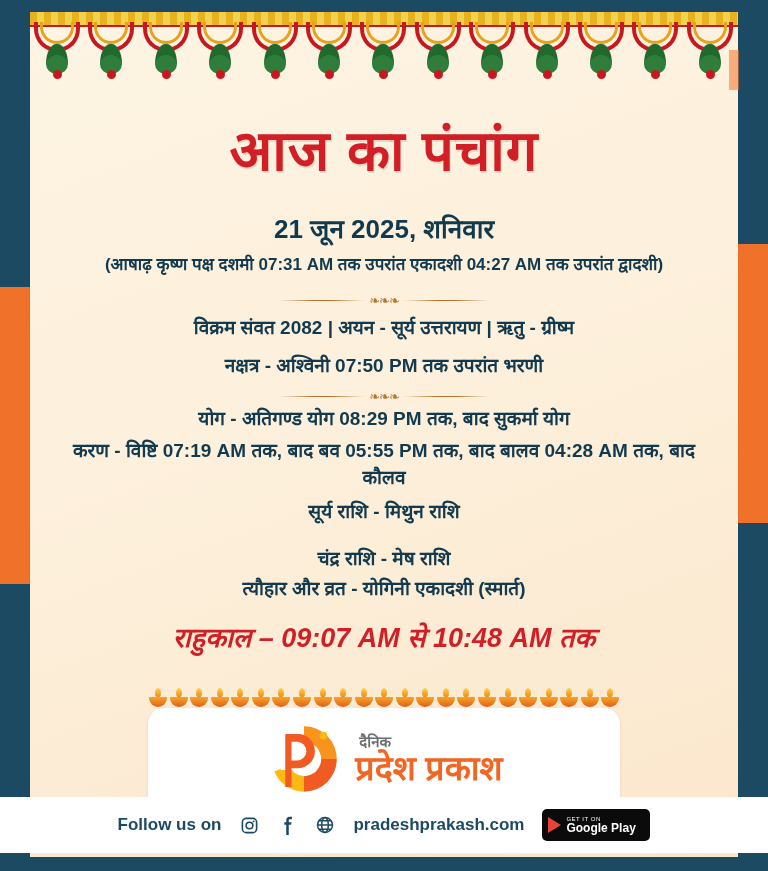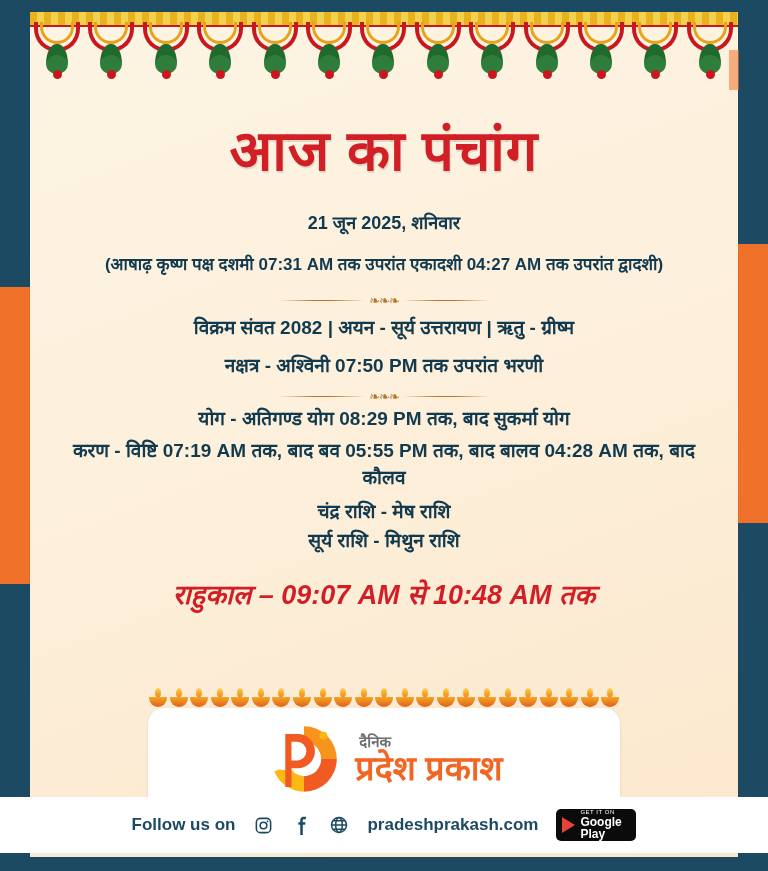--- a/index.html
+++ b/index.html
@@ -128,21 +128,21 @@
     font-weight: bold;
     color: #d21f26;
     letter-spacing: 1px;
     text-shadow: 1px 2px 0 rgba(0,0,0,0.10);
   }
   .date-line {
     position: absolute;
     left: 0; top: 198px;
     width: 708px;
     text-align: center;
-    font-size: 18px;
+    font-size: 26px;
     font-weight: bold;
     color: #123a4f;
   }
   .tithi-line {
     position: absolute;
     left: 0; top: 240px;
     width: 708px;
     text-align: center;
     font-size: 17px;
     font-weight: bold;
@@ -293,21 +293,21 @@
     align-items: center;
     justify-content: center;
     color: #1d4a63;
   }
   .site-text {
     font-size: 17px;
     font-weight: bold;
     color: #1d4a63;
   }
   .gplay {
-    width: 80px; height: 32px;
+    width: 108px; height: 32px;
     background: #0b0b0b;
     border-radius: 5px;
     display: flex;
     align-items: center;
     gap: 5px;
     padding: 16px 6px;
     box-sizing: border-box;
   }
   .gplay .tri {
     width: 0; height: 0;
@@ -424,22 +424,23 @@
       <span class="bar"></span>
       <span class="orn">❧❧❧</span>
       <span class="bar"></span>
     </div>
 
     <div class="body-rows">
       <div class="row row-samvat">विक्रम संवत 2082 | अयन - सूर्य उत्तरायण | ऋतु -  ग्रीष्म</div>
       <div class="row row-nakshatra">नक्षत्र - अश्विनी 07:50 PM तक उपरांत भरणी</div>
       <div class="row row-yoga">योग - अतिगण्ड योग 08:29 PM तक, बाद सुकर्मा योग</div>
       <div class="row row-karan">करण - विष्टि 07:19 AM तक, बाद बव 05:55 PM तक, बाद बालव 04:28 AM तक, बाद कौलव</div>
+      <div class="row row-surya">सूर्य राशि - मिथुन राशि</div>
       <div class="row row-chandra">चंद्र राशि - मेष राशि</div>
-      <div class="row row-surya">सूर्य राशि - मिथुन राशि</div>
+      <div class="row row-festival">त्यौहार और व्रत - योगिनी एकादशी (स्मार्त)</div>
       <div class="rahukaal">राहुकाल – 09:07 AM से 10:48 AM तक</div>
     </div>
 
     <div class="divider d2">
       <span class="bar"></span>
       <span class="orn">❧❧❧</span>
       <span class="bar"></span>
     </div>
 
     <div class="scallop">

